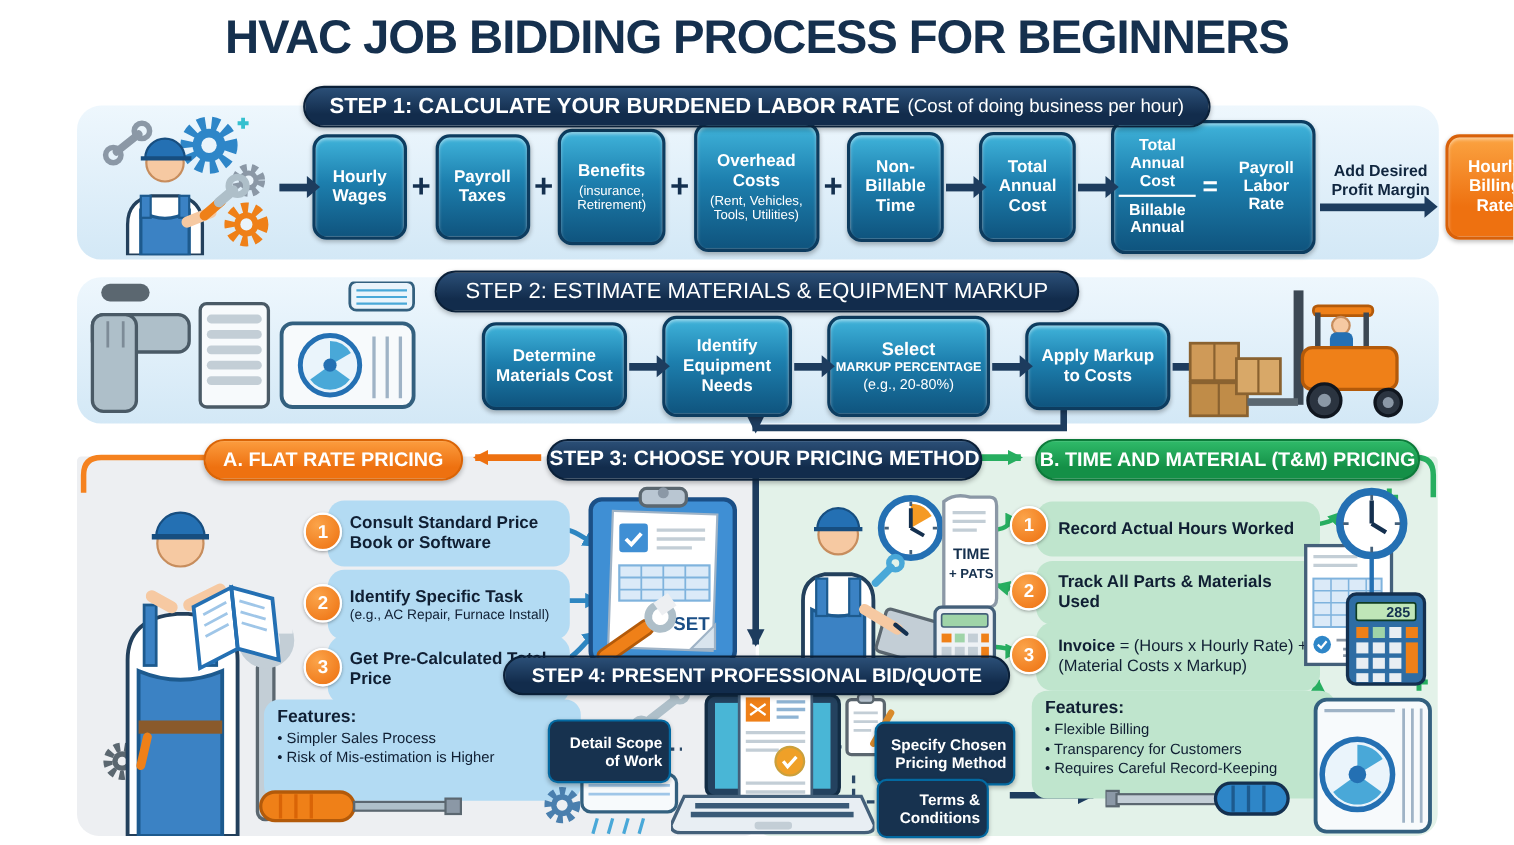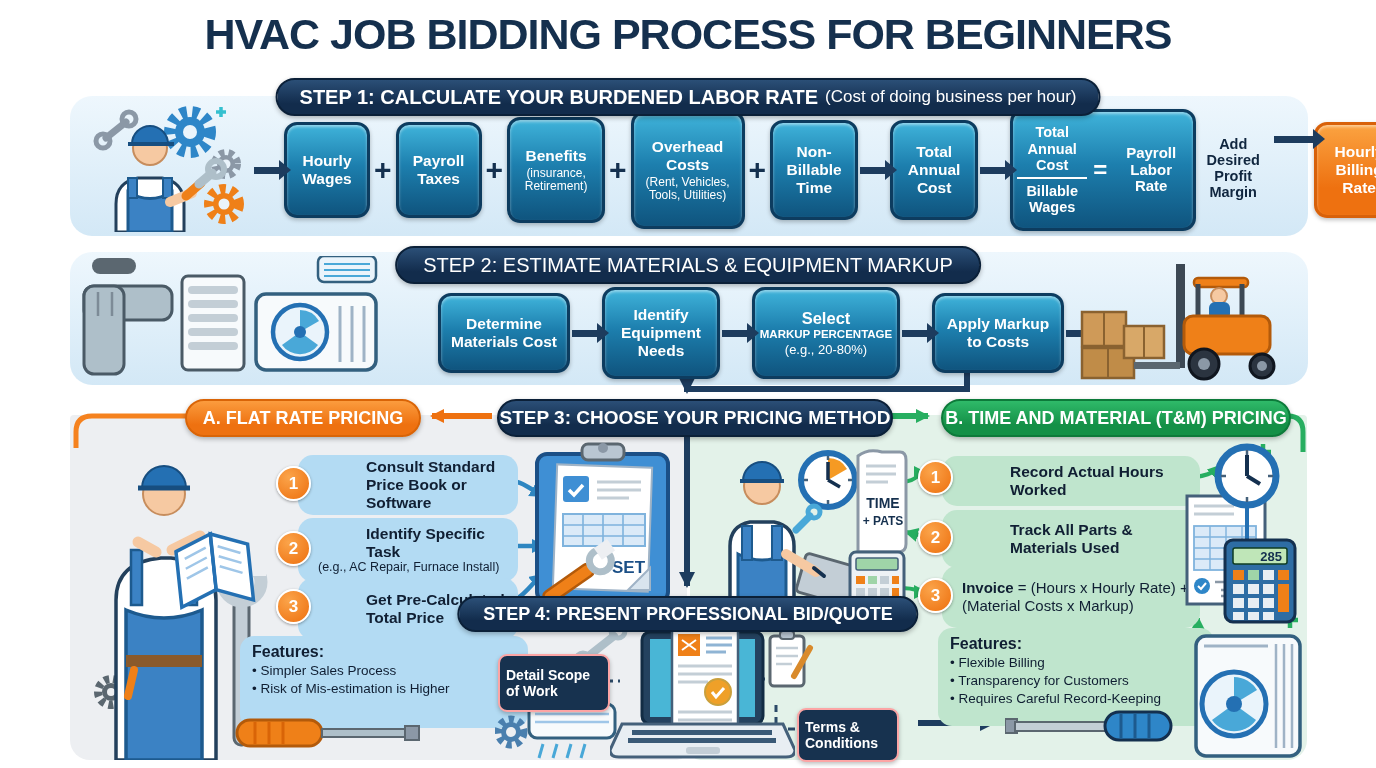--- a/index.html
+++ b/index.html
@@ -39,45 +39,45 @@
   .tealbox .t{font-weight:bold;font-size:15.5px;line-height:1.15;}
   .tealbox .s{font-size:12px;line-height:1.1;margin-top:2px;}
   .orangebox{background:linear-gradient(180deg,#fba341 0%,#ee7110 70%);border:3px solid #d8610a;}
   .plus{font-size:30px;font-weight:bold;color:#14304f;margin:0 4px;flex:none;}
   .harrow{position:relative;width:26px;height:7px;background:#1d3c5e;margin:0 4px 0 2px;flex:none;}
   .harrow::after{content:"";position:absolute;right:-11px;top:-6.5px;
                  border-left:12px solid #1d3c5e;border-top:10px solid transparent;border-bottom:10px solid transparent;}
   .frac{display:flex;flex-direction:column;align-items:center;font-weight:bold;font-size:14.5px;line-height:1.12;}
   .frac .num{border-bottom:2.5px solid #fff;padding-bottom:4px;margin-bottom:4px;}
   .eq{font-size:24px;font-weight:bold;margin:0 6px;}
-  .labarrow{display:flex;flex-direction:row;align-items:center;flex:none;width:118px;}
+  .labarrow{display:flex;flex-direction:column;align-items:center;flex:none;width:118px;}
   .labarrow .lbl{font-size:14.5px;font-weight:bold;color:#10263f;text-align:center;line-height:1.12;margin-bottom:4px;}
   .labarrow .bar{position:relative;width:96px;height:7px;background:#1d3c5e;align-self:flex-start;margin-left:4px;}
   .labarrow .bar::after{content:"";position:absolute;right:-11px;top:-6.5px;
                  border-left:12px solid #1d3c5e;border-top:10px solid transparent;border-bottom:10px solid transparent;}
   
   .itembox{position:absolute;border-radius:15px;color:#101f33;display:flex;flex-direction:column;justify-content:center;
            padding:5px 8px 5px 20px;z-index:3;}
   .itemA{background:#b3dbf3;}
   .itemB{background:#bfe5cd;}
-  .itembox .main{font-weight:bold;font-size:15.5px;line-height:1.15;margin-left:48px;}
+  .itembox .main{font-weight:bold;font-size:15.5px;line-height:1.15;}
   .itembox .sub{font-size:12.5px;line-height:1.1;margin-top:1px;}
   .itembox .inline b{font-weight:bold;}
   .numcirc{position:absolute;width:31px;height:31px;border-radius:50%;
            background:radial-gradient(circle at 35% 30%,#fba44a,#ed6f0e);border:2.5px solid #fff;
            box-shadow:0 1px 3px rgba(0,0,0,.35);color:#fff;font-weight:bold;font-size:17px;
            display:flex;align-items:center;justify-content:center;z-index:5;}
   .featbox{position:absolute;border-radius:14px;padding:7px 12px;color:#0f1e32;z-index:3;}
   .featA{background:#b3dbf3;}
   .featB{background:#bfe5cd;}
   .featbox .fh{font-size:16px;font-weight:bold;margin-bottom:1px;}
   .featbox .fl{font-size:13.5px;line-height:1.32;}
   
-  .navylabel{position:absolute;background:#17324f;border:2px solid #fca5a5;color:#fff;font-weight:bold;
-             border-radius:9px;display:flex;align-items:center;justify-content:center;text-align:left;
+  .navylabel{position:absolute;background:#17324f;border:2px solid #0369a1;color:#fff;font-weight:bold;
+             border-radius:9px;display:flex;align-items:center;justify-content:center;text-align:right;
              z-index:5;padding:3px 6px;font-size:14px;line-height:1.15;box-shadow:0 2px 4px rgba(0,0,0,.25);}
   .overlay{position:absolute;left:0;top:0;z-index:2;pointer-events:none;}
   .ill{position:absolute;z-index:3;}
 </style>
 </head>
 <body>
 
 <div class="canvas">
 
   <div class="title">HVAC JOB BIDDING PROCESS FOR BEGINNERS</div>
@@ -186,21 +186,21 @@
       <div class="t">Non-Billable Time</div>
       </div>
     <div class="harrow"></div>
     <div class="tealbox" style="width:74px;height:88px">
       <div class="t">Total Annual Cost</div>
       </div>
     <div class="harrow"></div>
     <div class="tealbox" style="width:172px;height:110px;flex-direction:row">
       <div class="frac">
         <div class="num">Total Annual Cost</div>
-        <div class="den">Billable Wages</div>
+        <div class="den">Billable Annual</div>
       </div>
       <div class="eq">=</div>
       <div class="frac" style="font-size:15px">Payroll Labor Rate</div>
     </div>
     <div class="labarrow">
       <div class="lbl">Add Desired Profit Margin</div>
       <div class="bar"></div>
     </div>
     <div class="tealbox orangebox" style="width:76px;height:84px">
       <div class="t">Hourly Billing Rate</div>
@@ -342,20 +342,21 @@
     <g transform="rotate(-35 45 142)">
       <rect x="14" y="136" width="58" height="13" rx="6" fill="#ef8018" stroke="#b35a0a" stroke-width="2.5"></rect>
       <circle cx="82" cy="142" r="11" fill="none" stroke="#aebfc9" stroke-width="7"></circle>
       <rect x="84" y="128" width="16" height="14" fill="#edeff2"></rect>
     </g>
   </svg>
 
   <div class="banner navy b4">STEP 4: PRESENT PROFESSIONAL BID/QUOTE</div>
 
   <div class="navylabel" style="left:498px;top:654px;width:96px;height:48px">Detail Scope of Work</div>
+  <div class="navylabel" style="left:795px;top:656px;width:112px;height:48px">Specify Chosen Pricing Method</div>
   <div class="navylabel" style="left:797px;top:708px;width:86px;height:44px">Terms &amp; Conditions</div>
 
   <svg class="ill" style="left:572px;top:618px" width="62" height="48" viewBox="0 0 62 48">
     <path d="M14 40 L42 18" stroke="#aebfc9" stroke-width="8" stroke-linecap="round"></path>
     <circle cx="11" cy="42" r="7" fill="none" stroke="#aebfc9" stroke-width="5"></circle>
     <circle cx="46" cy="13" r="7" fill="none" stroke="#aebfc9" stroke-width="5"></circle>
   </svg>
 
   <svg class="ill" style="left:610px;top:626px" width="185" height="140" viewBox="0 0 185 140">
     <rect x="32" y="6" width="121" height="92" rx="8" fill="#24425f" stroke="#122c44" stroke-width="3"></rect>

